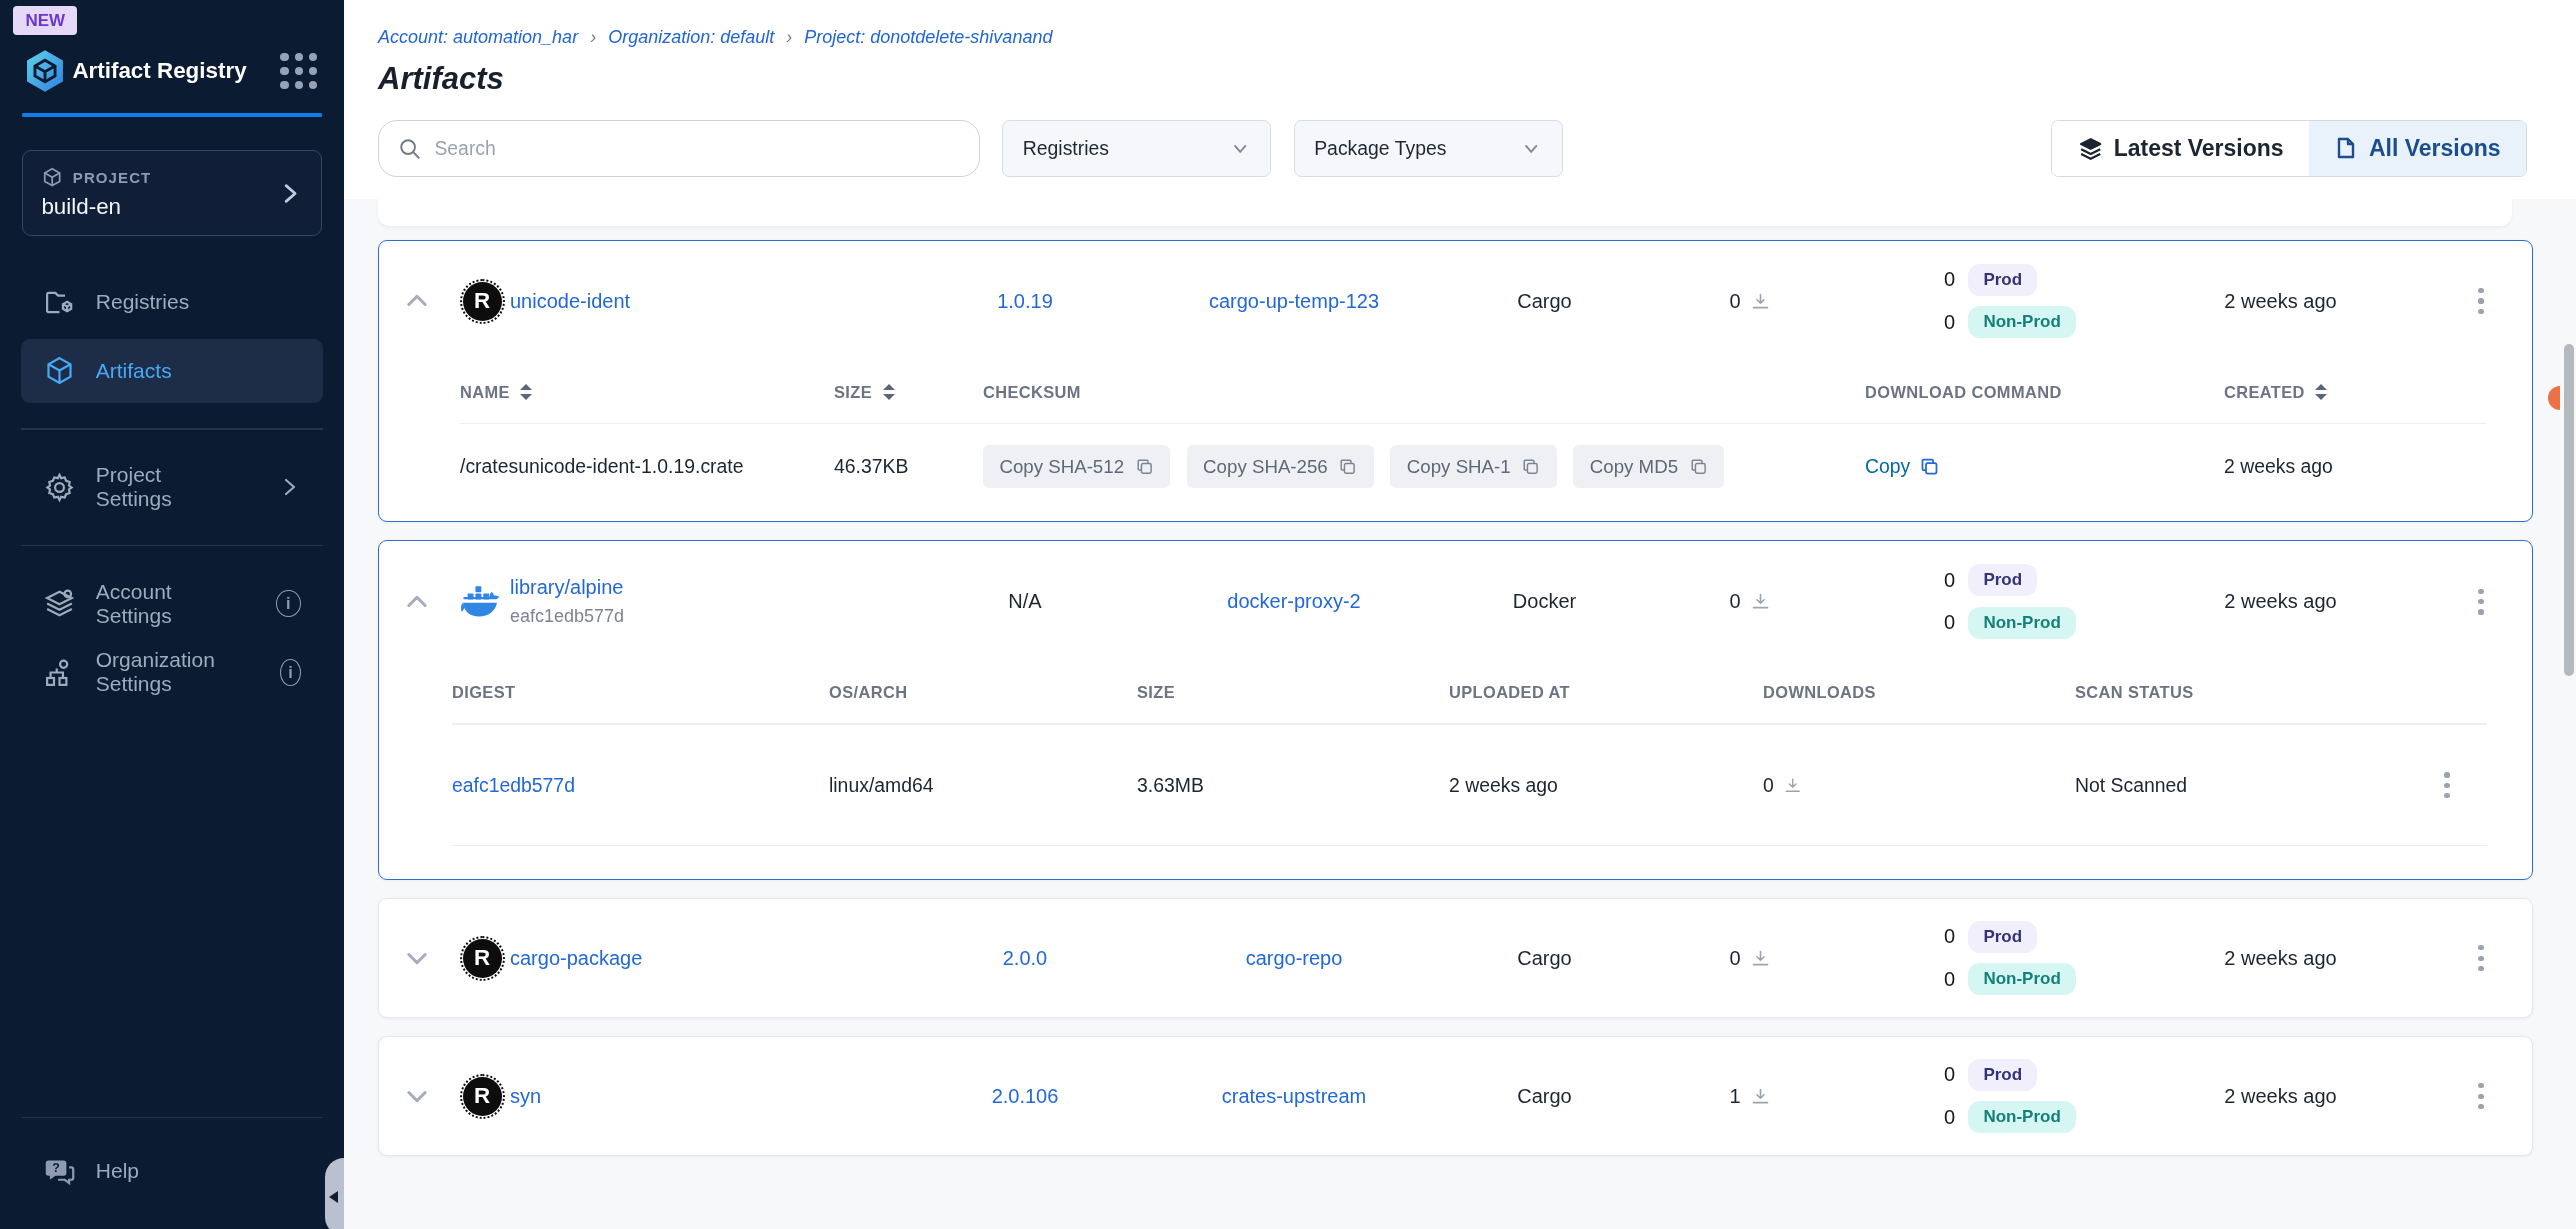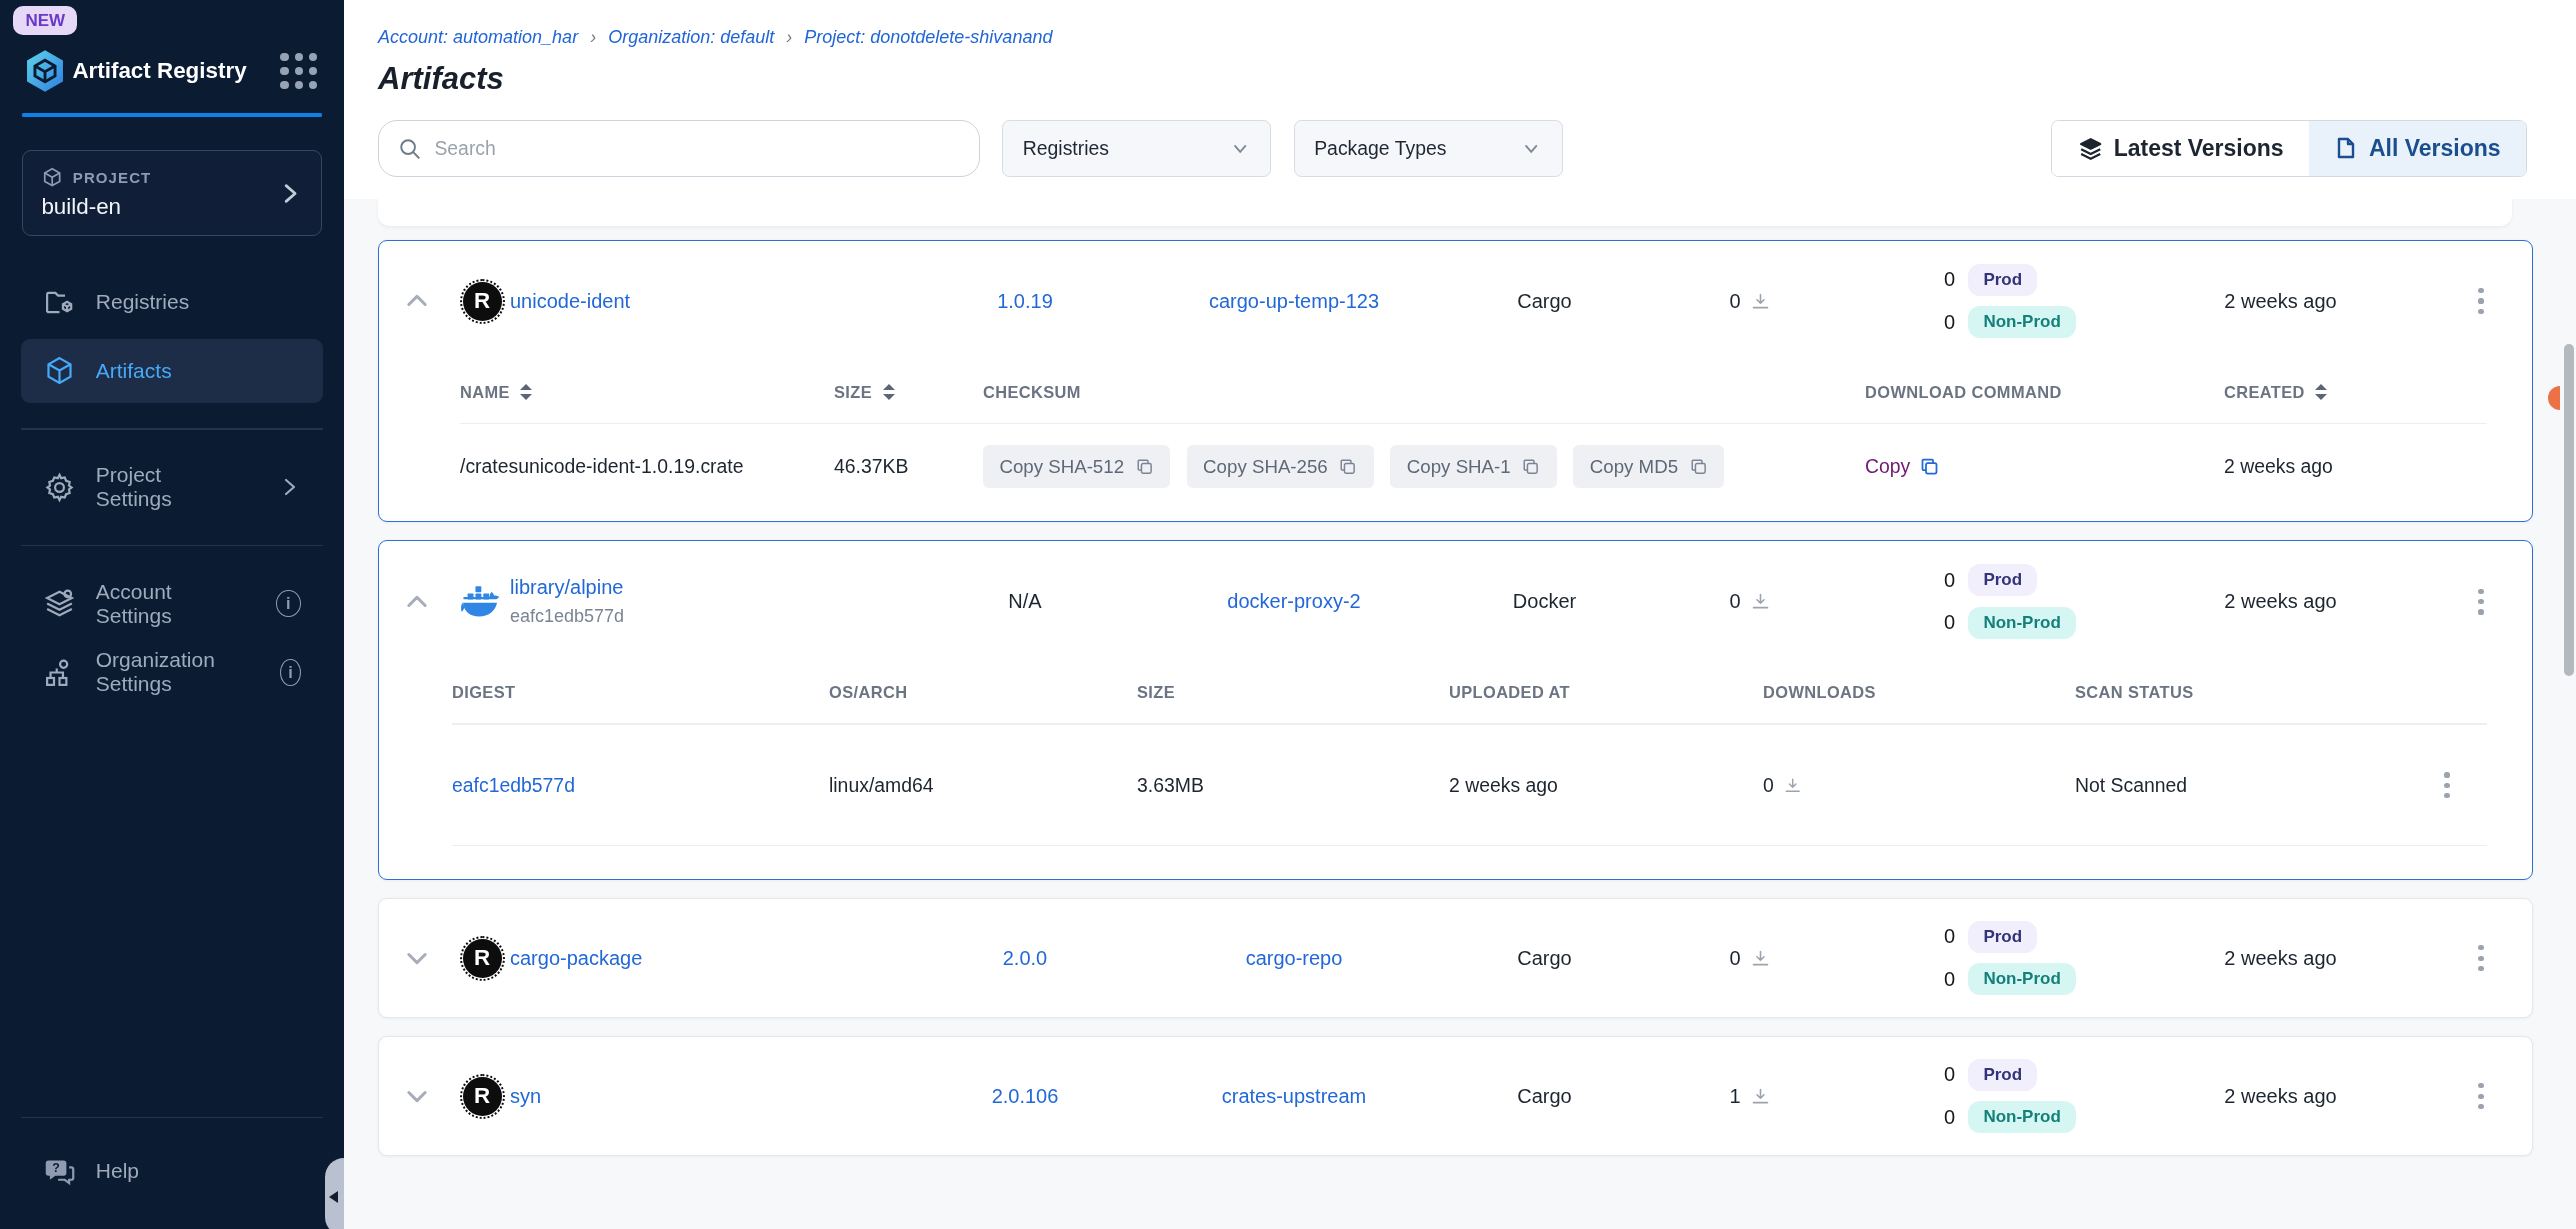--- a/index.html
+++ b/index.html
@@ -12,21 +12,21 @@
   .app { display: flex; width: 2576px; height: 1230px; }
 
   
   .sidebar {
     position: relative; width: 344px; height: 100%; flex: 0 0 344px;
     background: #0b1b31; display: flex; flex-direction: column;
   }
   .new-badge {
     position: absolute; top: 6px; left: 13.4px;
     background: #e6d9f7; color: #6a38c9; font-weight: 700; font-size: 17px;
-    padding: 4.5px 12px; border-radius: 10px;
+    padding: 4.5px 12px; border-radius: 4px;
   }
   .brand { display: flex; align-items: center; gap: 4px; margin: 48px 27px 0 22.4px; }
   .brand-logo { width: 46px; height: 46px; flex: 0 0 46px; }
   .brand-title { color: #ffffff; font-size: 22.4px; font-weight: 700; flex: 1; }
   .dots { display: grid; grid-template-columns: repeat(3, 8.2px); gap: 6px; cursor: pointer; }
   .dots i { width: 8.2px; height: 8.2px; border-radius: 50%; background: #97a2b5; }
   .brand-underline { height: 3.7px; background: #0f80e8; margin: 19.4px 22.4px 0 22.4px; border-radius: 1.5px; }
 
   .project-box {
     margin: 33px 22.4px 0 22.4px; border: 1.5px solid #39465e; background: #101f37;
@@ -142,21 +142,21 @@
   .sort i { width: 0; height: 0; border-left: 6px solid transparent; border-right: 6px solid transparent; }
   .sort .up { border-bottom: 6.7px solid #5d6676; }
   .sort .down { border-top: 6.7px solid #5d6676; }
   .sub-divider { height: 1.5px; background: #eceef2; margin: 21px 0; }
   .td { font-size: 19.4px; color: #1c2530; }
   .checksum-cell { display: flex; gap: 16.4px; align-items: center; }
   .chk-btn {
     display: inline-flex; align-items: center; gap: 10.5px; background: #eef0f4; border-radius: 6px;
     padding: 10.5px 16.4px; font-size: 18.7px; color: #5f6877; cursor: pointer; white-space: nowrap;
   }
-  .copy-link { display: inline-flex; align-items: center; gap: 9px; color: #701a75; font-size: 19.4px; cursor: pointer; }
+  .copy-link { display: inline-flex; align-items: center; gap: 9px; color: #0369a1; font-size: 19.4px; cursor: pointer; }
   .docker-row { padding: 19.4px 0; }
   .bottom-line { height: 1.5px; background: #eceef2; margin-top: 19.4px; }
 
   
   .scroll-thumb { position: absolute; right: 2.2px; top: 344px; width: 9.7px; height: 332px; background: #b4b8bf; border-radius: 5.2px; }
   .orange-dot { position: absolute; right: 15.7px; top: 386px; width: 12.7px; height: 24px; background: #ed7147; border-radius: 12px 0 0 12px; }
 
   svg { display: block; }
 </style>
 </head>

